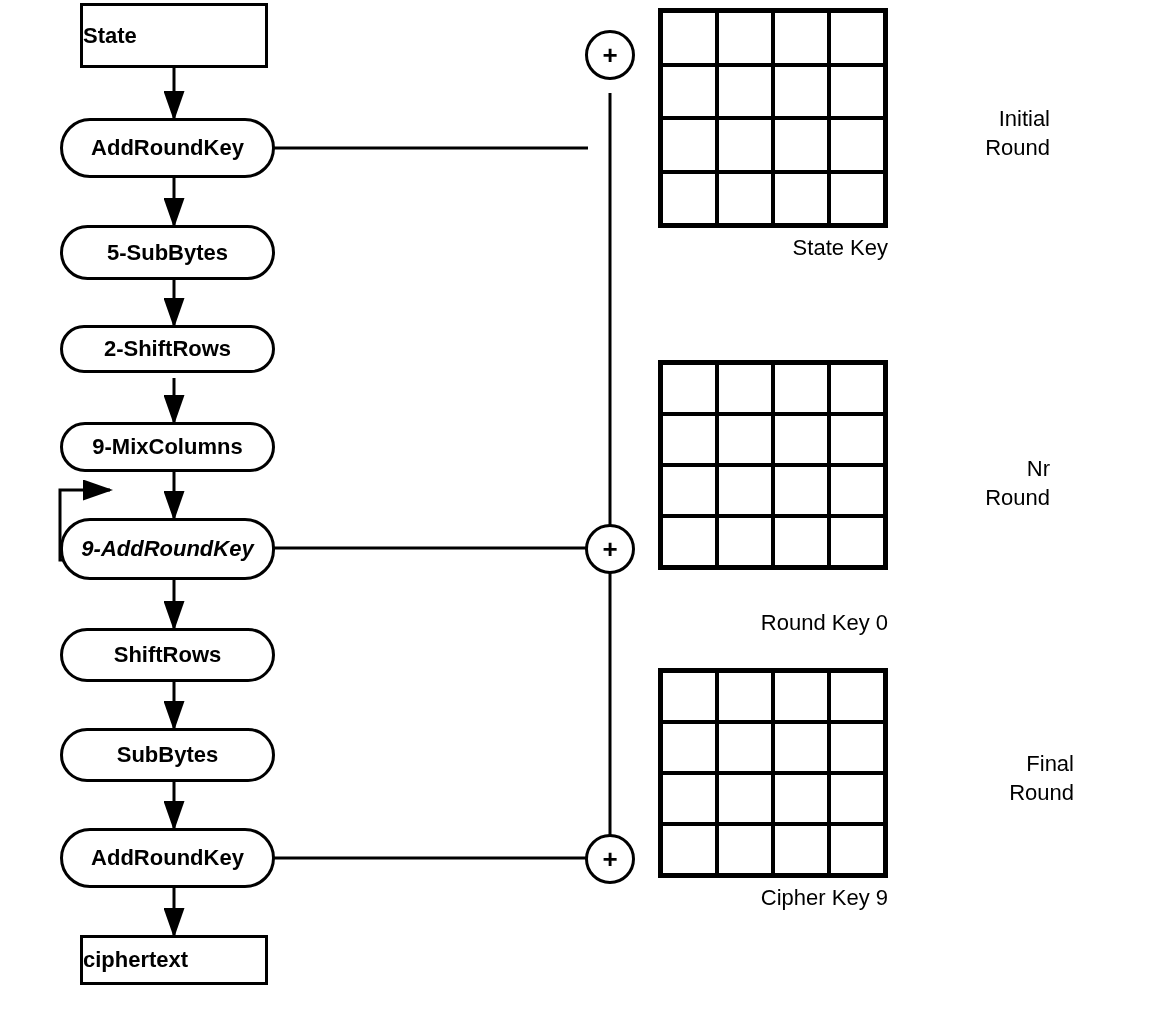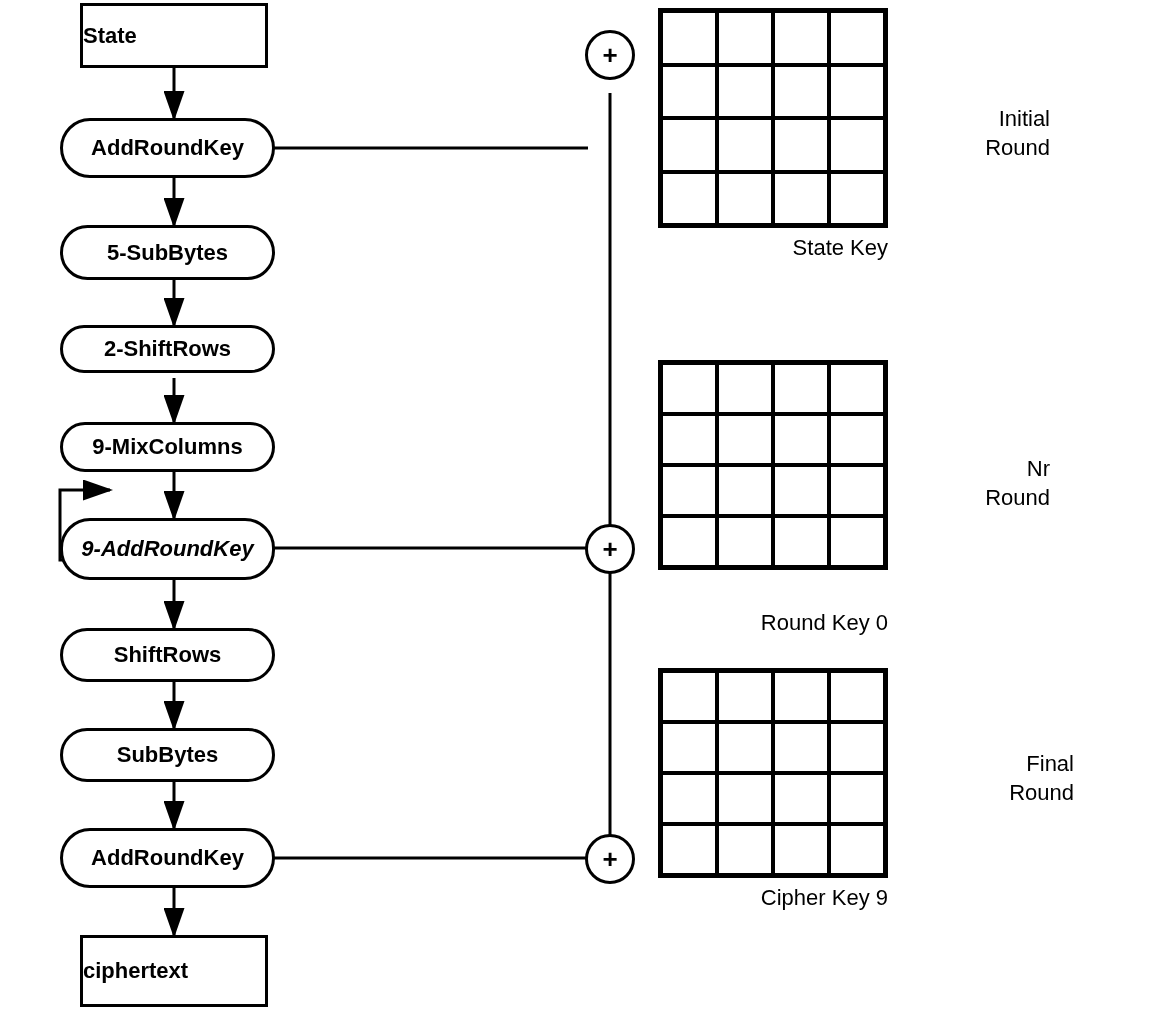--- a/index.html
+++ b/index.html
@@ -163,21 +163,21 @@
   </div>
 
   <div class="box-rounded" style="left:60px; top:728px; width:215px; height:54px;">
     <span>SubBytes</span>
   </div>
 
   <div class="box-rounded" style="left:60px; top:828px; width:215px; height:60px;">
     <span>AddRoundKey</span>
   </div>
 
-  <div class="box-rect" style="left:80px; top:935px; width:188px; height:72px;">
+  <div class="box-rect" style="left:80px; top:935px; width:188px; height:50px;">
     <span>ciphertext</span>
   </div>
 
   <div class="circle-xor" style="left:585px; top:30px; width:50px; height:50px;">
     <span>+</span>
   </div>
 
   <div class="circle-xor" style="left:585px; top:524px; width:50px; height:50px;">
     <span>+</span>
   </div>

